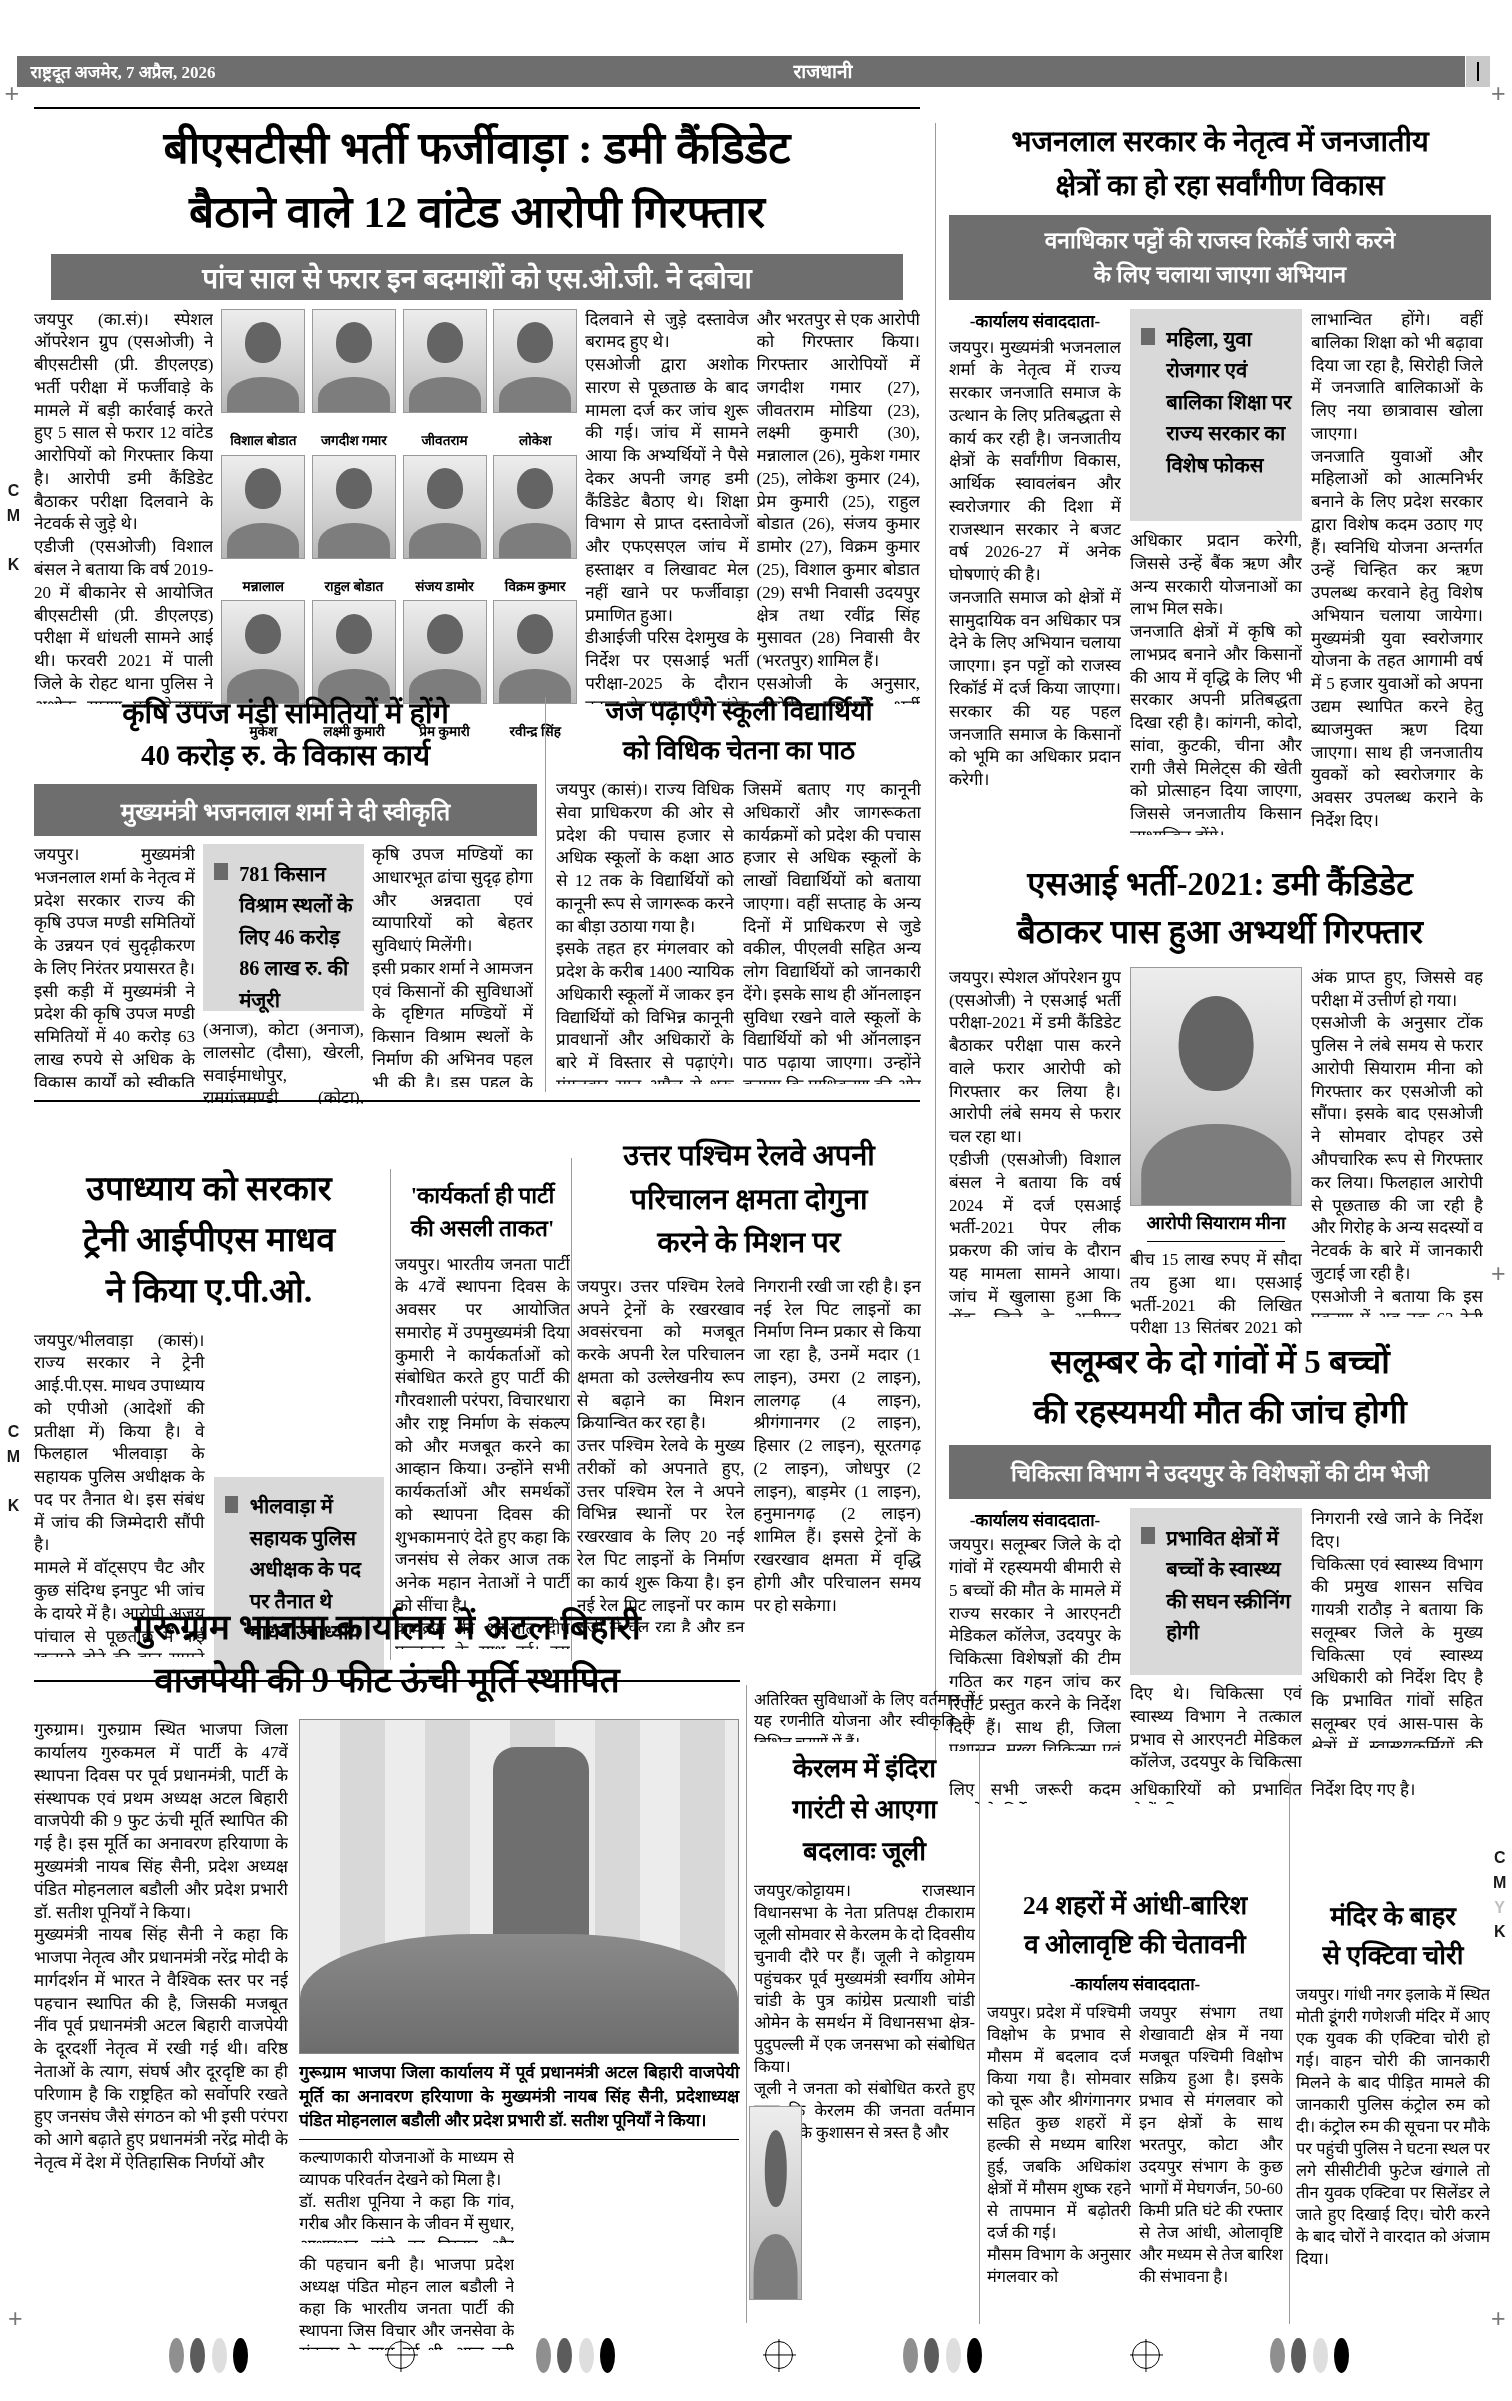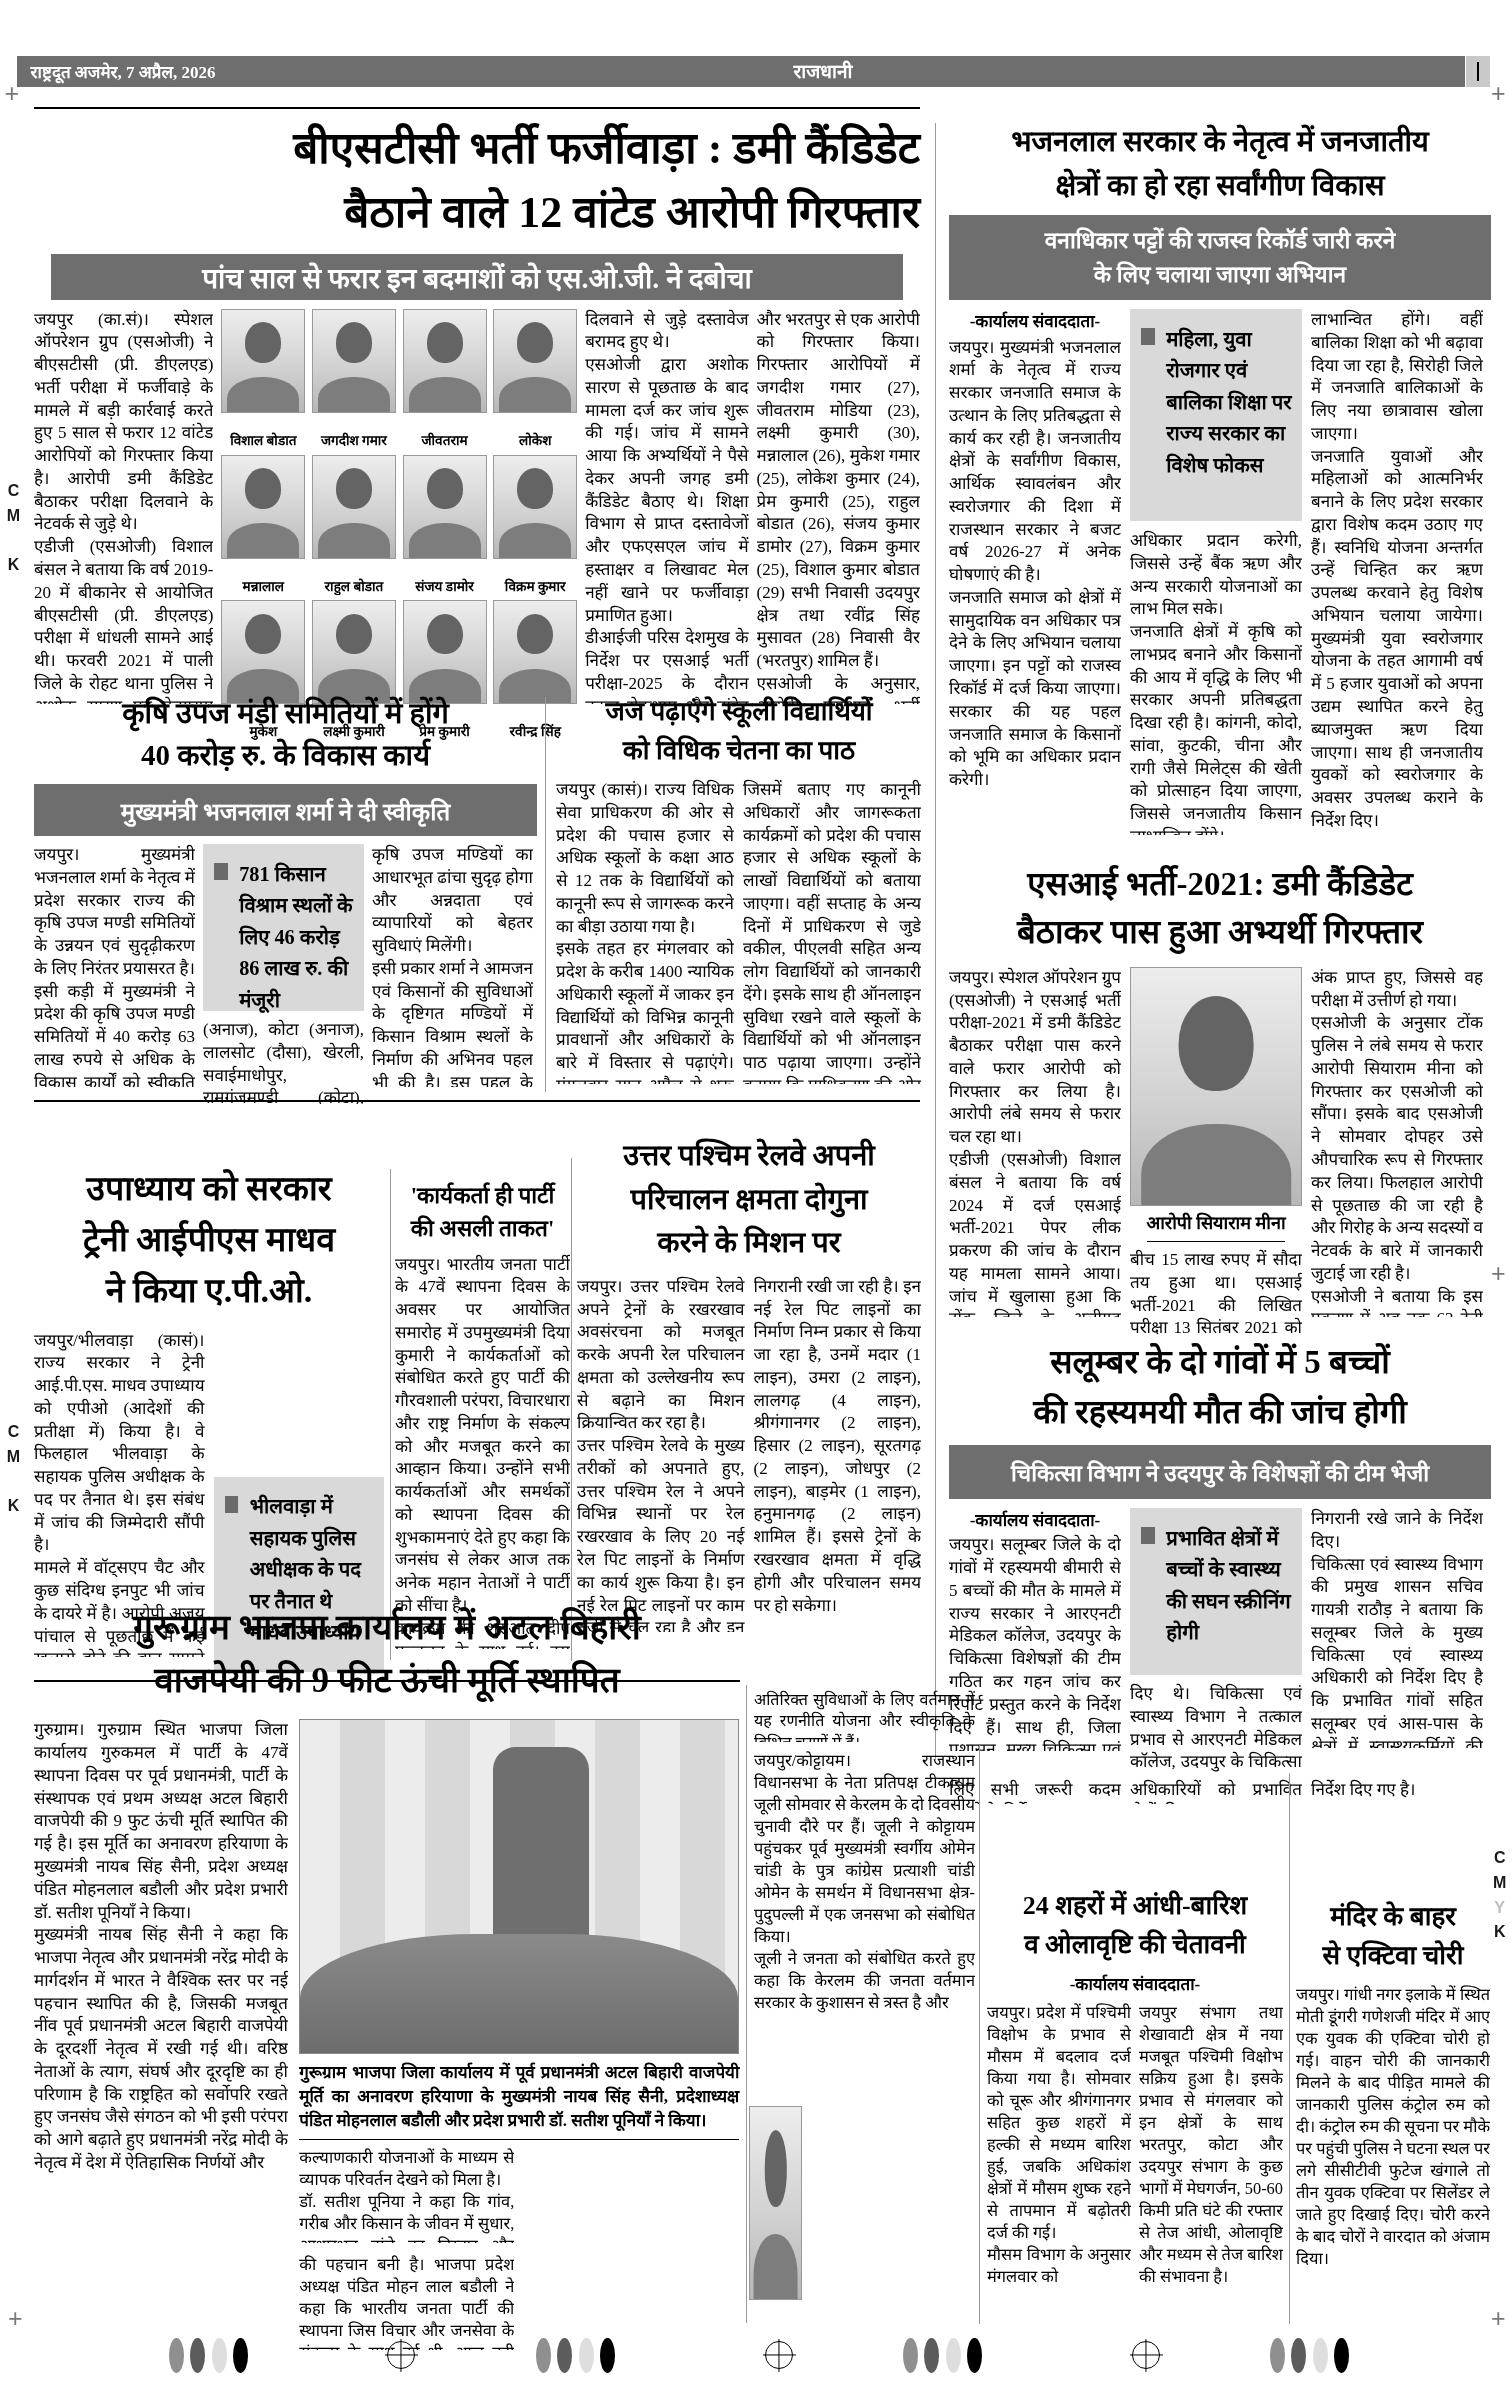--- a/index.html
+++ b/index.html
@@ -56,21 +56,21 @@
       <i></i>
     </div>
 
   <div class="cmk" style="left:6.8px;top:479px;">C<br>M<br><br>K</div>
   <div class="cmk" style="left:6.8px;top:1420px;">C<br>M<br><br>K</div>
   <div class="cmk" style="left:1493px;top:1846px;">C<br>M<br><span style="color:#bfbfbf;">Y</span><br>K</div>
 
   <div class="hline" style="left:34px;top:107px;width:886px;height:2.3px;"></div>
 
   <div class="abs" style="left:34px;top:117px;width:886px;">
-    <div class="hl" style="font-size:44px;line-height:1.45;text-align:right;">
+    <div class="hl" style="font-size:44px;line-height:1.45;">
       <span>बीएसटीसी भर्ती फर्जीवाड़ा : डमी कैंडिडेट</span>
       <span>बैठाने वाले 12 वांटेड आरोपी गिरफ्तार</span>
     </div>
     <div class="kick" style="margin:9px 17px 0 17px;height:46px;align-items:center;">
       <span style="font-size:28px;">पांच साल से फरार इन बदमाशों को एस.ओ.जी. ने दबोचा</span>
     </div>
     <div class="cols" style="margin-top:9px;gap:8px;">
       <div class="bt" style="width:180px;height:395px;">जयपुर (का.सं)। स्पेशल ऑपरेशन ग्रुप (एसओजी) ने बीएसटीसी (प्री. डीएलएड) भर्ती परीक्षा में फर्जीवाड़े के मामले में बड़ी कार्रवाई करते हुए 5 साल से फरार 12 वांटेड आरोपियों को गिरफ्तार किया है। आरोपी डमी कैंडिडेट बैठाकर परीक्षा दिलवाने के नेटवर्क से जुड़े थे।
 एडीजी (एसओजी) विशाल बंसल ने बताया कि वर्ष 2019-20 में बीकानेर से आयोजित बीएसटीसी (प्री. डीएलएड) परीक्षा में धांधली सामने आई थी। फरवरी 2021 में पाली जिले के रोहट थाना पुलिस ने अशोक सारण पुत्र केसाराम विश्नोई को संदिग्ध रूप से पकड़ा था। तलाशी के दौरान उसके पास मुख्य अभ्यर्थियों की जगह रुपए लेकर डमी कैंडिडेट से परीक्षा</div>
       <div style="width:357px;display:grid;grid-template-columns:repeat(4,1fr);gap:5.6px 6.8px;height:395px;">
@@ -312,20 +312,25 @@
 डॉ. सतीश पूनिया ने कहा कि गांव, गरीब और किसान के जीवन में सुधार, आधारभूत ढांचे का विस्तार और राष्ट्रीय गौरव की पुनर्स्थापना इस यात्रा</div>
           <div class="bt" style="width:215px;height:96px;font-size:16.4px;">की पहचान बनी है। भाजपा प्रदेश अध्यक्ष पंडित मोहन लाल बडौली ने कहा कि भारतीय जनता पार्टी की स्थापना जिस विचार और जनसेवा के संकल्प के साथ हुई थी, आज वही पार्टी विश्व की सबसे बड़ी राजनीतिक संगठन के रूप में स्थापित है।</div>
         </div>
       </div>
     </div>
   </div>
 
   <div class="vline" style="left:746px;top:1685px;height:638px;"></div>
   <div class="abs" style="left:754px;top:1689px;width:221px;">
     <div class="bt" style="height:53px;font-size:16px;">अतिरिक्त सुविधाओं के लिए वर्तमान में यह रणनीति योजना और स्वीकृति के विभिन्न चरणों में हैं।</div>
+    <div class="hl" style="font-size:26px;line-height:1.6;margin-top:5.6px;">
+      <span>केरलम में इंदिरा</span>
+      <span>गारंटी से आएगा</span>
+      <span>बदलावः जूली</span>
+    </div>
     <div class="bt" style="margin-top:8px;height:418px;font-size:16.4px;">जयपुर/कोट्टायम। राजस्थान विधानसभा के नेता प्रतिपक्ष टीकाराम जूली सोमवार से केरलम के दो दिवसीय चुनावी दौरे पर हैं। जूली ने कोट्टायम पहुंचकर पूर्व मुख्यमंत्री स्वर्गीय ओमेन चांडी के पुत्र कांग्रेस प्रत्याशी चांडी ओमेन के समर्थन में विधानसभा क्षेत्र-पुदुपल्ली में एक जनसभा को संबोधित किया।
 जूली ने जनता को संबोधित करते हुए कहा कि केरलम की जनता वर्तमान सरकार के कुशासन से त्रस्त है और</div>
   </div>
   <div class="mug" style="position:absolute;left:749px;top:2106px;width:51px;height:192px;"></div>
 
   <div class="vline" style="left:979px;top:1745px;height:579px;"></div>
   <div class="abs" style="left:987px;top:1886px;width:296px;">
     <div class="hl" style="font-size:26px;line-height:1.5;">
       <span>24 शहरों में आंधी-बारिश</span>
       <span>व ओलावृष्टि की चेतावनी</span>

